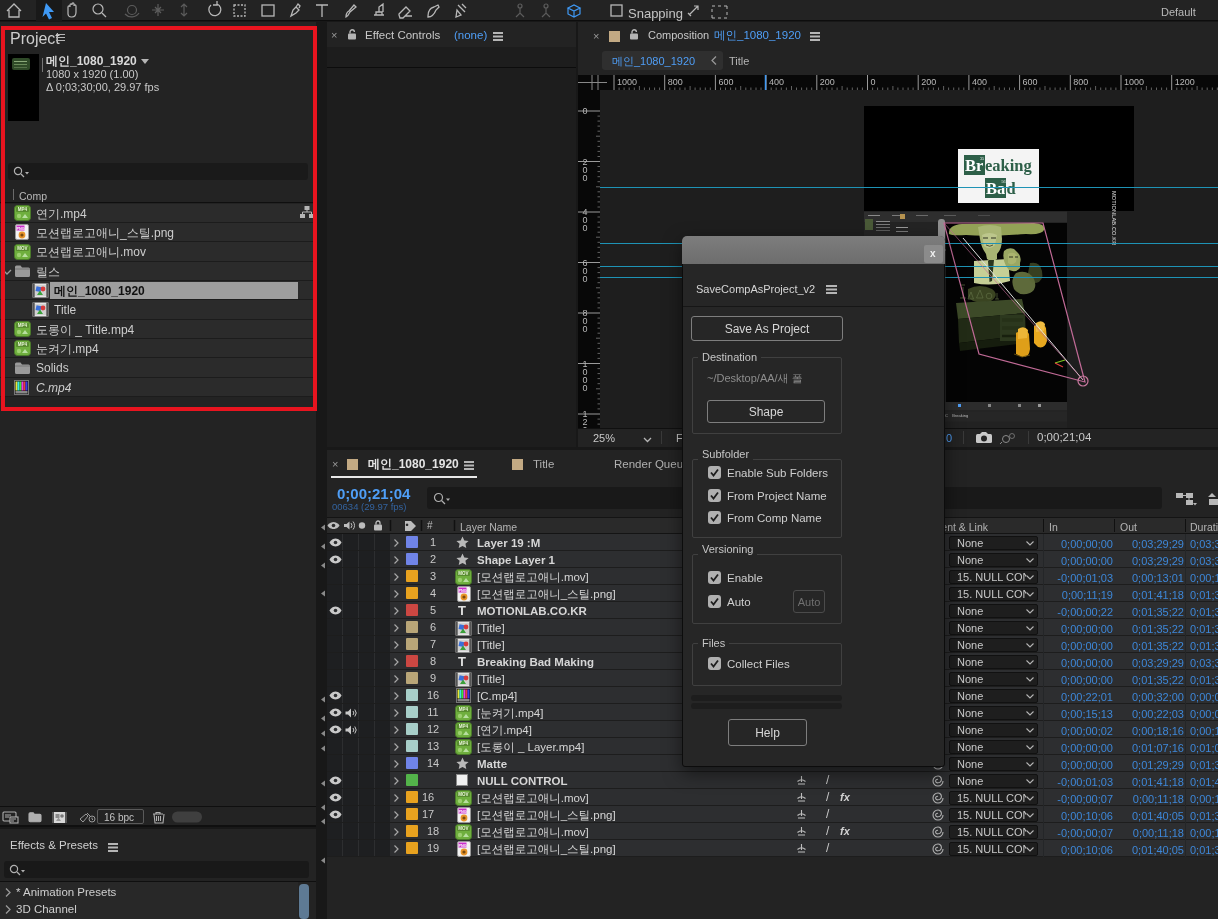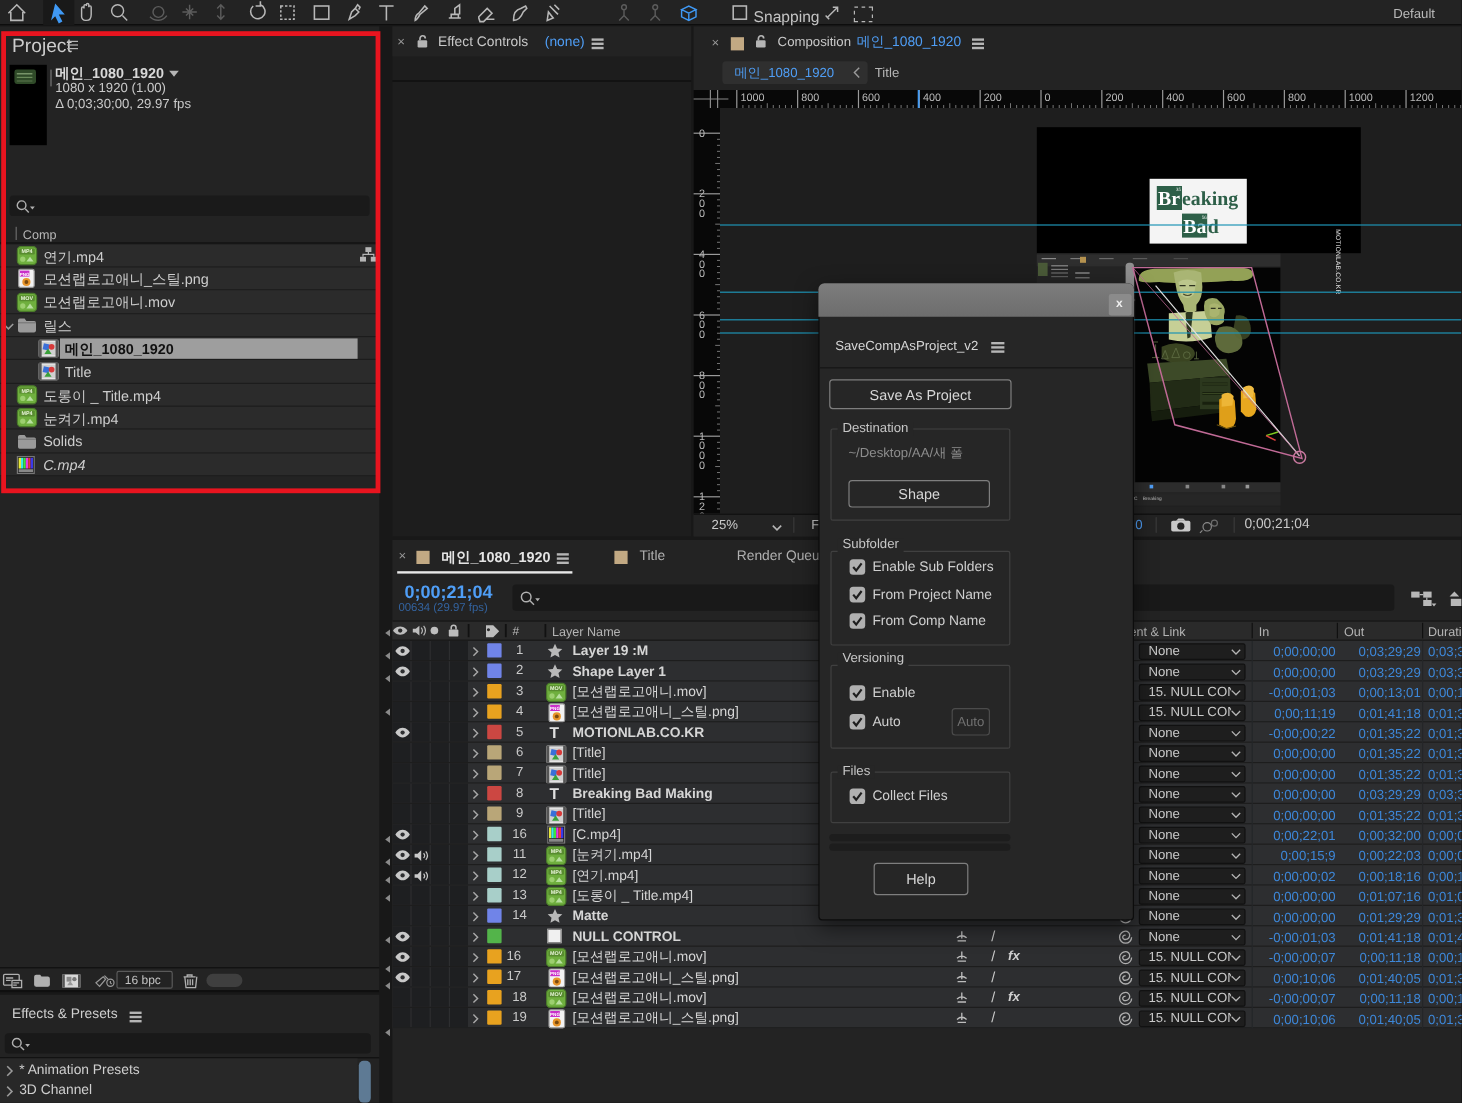--- a/index.html
+++ b/index.html
@@ -1002,21 +1002,21 @@
 </svg>
 <div class="tx" style="left:477px;top:707.5px;font-size:11.5px;color:#d6d6d6;font-weight:normal">[눈켜기.mp4]</div>
 <svg style="left:932px;top:707px" width="12" height="12" viewBox="0 0 12 12">
     <path d="M11 6 A5 5 0 1 1 6 1 A3.4 3.4 0 1 1 6 7.8 A1.8 1.8 0 1 1 6 4.4" stroke="#b0b0b0" fill="none" stroke-width="1.1"></path>
   </svg>
 <div class="ddw" style="left:949px;top:705.5px;width:89px"></div>
 <div class="ab" style="left:957px;top:706.5px;width:69px;height:13px;overflow:hidden;font-size:11px;color:#c9c9c9;white-space:nowrap;line-height:13px">None</div>
 <svg style="left:1026px;top:711px" width="8" height="5" viewBox="0 0 8 5">
     <path d="M0.5 0.5 l3.5 3.5 3.5-3.5" stroke="#b5b5b5" fill="none" stroke-width="1.1"></path>
   </svg>
-<div class="tc" style="left:1044px;top:708px;width:69px">0;00;15;9</div>
+<div class="tc" style="left:1044px;top:708px;width:69px">0;00;15;13</div>
 <div class="tc" style="left:1114px;top:708px;width:70px">0;00;22;03</div>
 <div class="tc" style="left:1190px;top:708px;width:60px;text-align:left">0;00;06;21</div>
 <div class="ab" style="left:327px;top:721px;width:891px;height:17px;background:#2d2e30;border-bottom:1px solid #1d1d1d"></div>
 <div class="well" style="left:327px;top:721px;width:15px;height:16px"></div>
 <div class="well" style="left:343px;top:721px;width:15px;height:16px"></div>
 <div class="well" style="left:359px;top:721px;width:15px;height:16px"></div>
 <div class="well" style="left:375px;top:721px;width:15px;height:16px"></div>
 <svg style="left:328.5px;top:725px" width="13" height="9" viewBox="0 0 13 9">
     <path d="M6.5 0.5 c3.5 0 5.5 3 6 4 -0.5 1-2.5 4-6 4 s-5.5-3-6-4 c0.5-1 2.5-4 6-4z" fill="#c9c9c9"></path>
     <circle cx="6.5" cy="4.5" r="1.8" fill="#2d2e30"></circle>
@@ -1059,21 +1059,21 @@
   </svg>
 <div class="chip" style="left:406px;top:740px;background:#a8cfc9"></div>
 <div class="tx" style="left:422px;top:741px;width:22px;text-align:center;font-size:11px;color:#c9c9c9">13</div>
 <svg style="left:455px;top:739px" width="17" height="16" viewBox="0 0 17 16">
 <rect x="0.5" y="0.5" width="16" height="15" rx="3" fill="#6faf3e" stroke="#4a7a2a"></rect>
 <rect x="2" y="2" width="13" height="5" rx="1" fill="#588c2f"></rect>
 <text x="8.5" y="6.2" font-size="4.5" fill="#e8f5d8" text-anchor="middle" font-family="Liberation Sans" font-weight="bold">MP4</text>
 <circle cx="5" cy="11" r="2.2" fill="#9ccf6f"></circle>
     <path d="M8 13 l3-4 3 4z" fill="#b8dfa0"></path>
 </svg>
-<div class="tx" style="left:477px;top:741.5px;font-size:11.5px;color:#d6d6d6;font-weight:normal">[도롱이 _ Title.mp4]</div>
+<div class="tx" style="left:477px;top:741.5px;font-size:11.5px;color:#d6d6d6;font-weight:normal">[도롱이 _ Layer.mp4]</div>
 <svg style="left:932px;top:741px" width="12" height="12" viewBox="0 0 12 12">
     <path d="M11 6 A5 5 0 1 1 6 1 A3.4 3.4 0 1 1 6 7.8 A1.8 1.8 0 1 1 6 4.4" stroke="#b0b0b0" fill="none" stroke-width="1.1"></path>
   </svg>
 <div class="ddw" style="left:949px;top:739.5px;width:89px"></div>
 <div class="ab" style="left:957px;top:740.5px;width:69px;height:13px;overflow:hidden;font-size:11px;color:#c9c9c9;white-space:nowrap;line-height:13px">None</div>
 <svg style="left:1026px;top:745px" width="8" height="5" viewBox="0 0 8 5">
     <path d="M0.5 0.5 l3.5 3.5 3.5-3.5" stroke="#b5b5b5" fill="none" stroke-width="1.1"></path>
   </svg>
 <div class="tc" style="left:1044px;top:742px;width:69px">0;00;00;00</div>
 <div class="tc" style="left:1114px;top:742px;width:70px">0;01;07;16</div>

